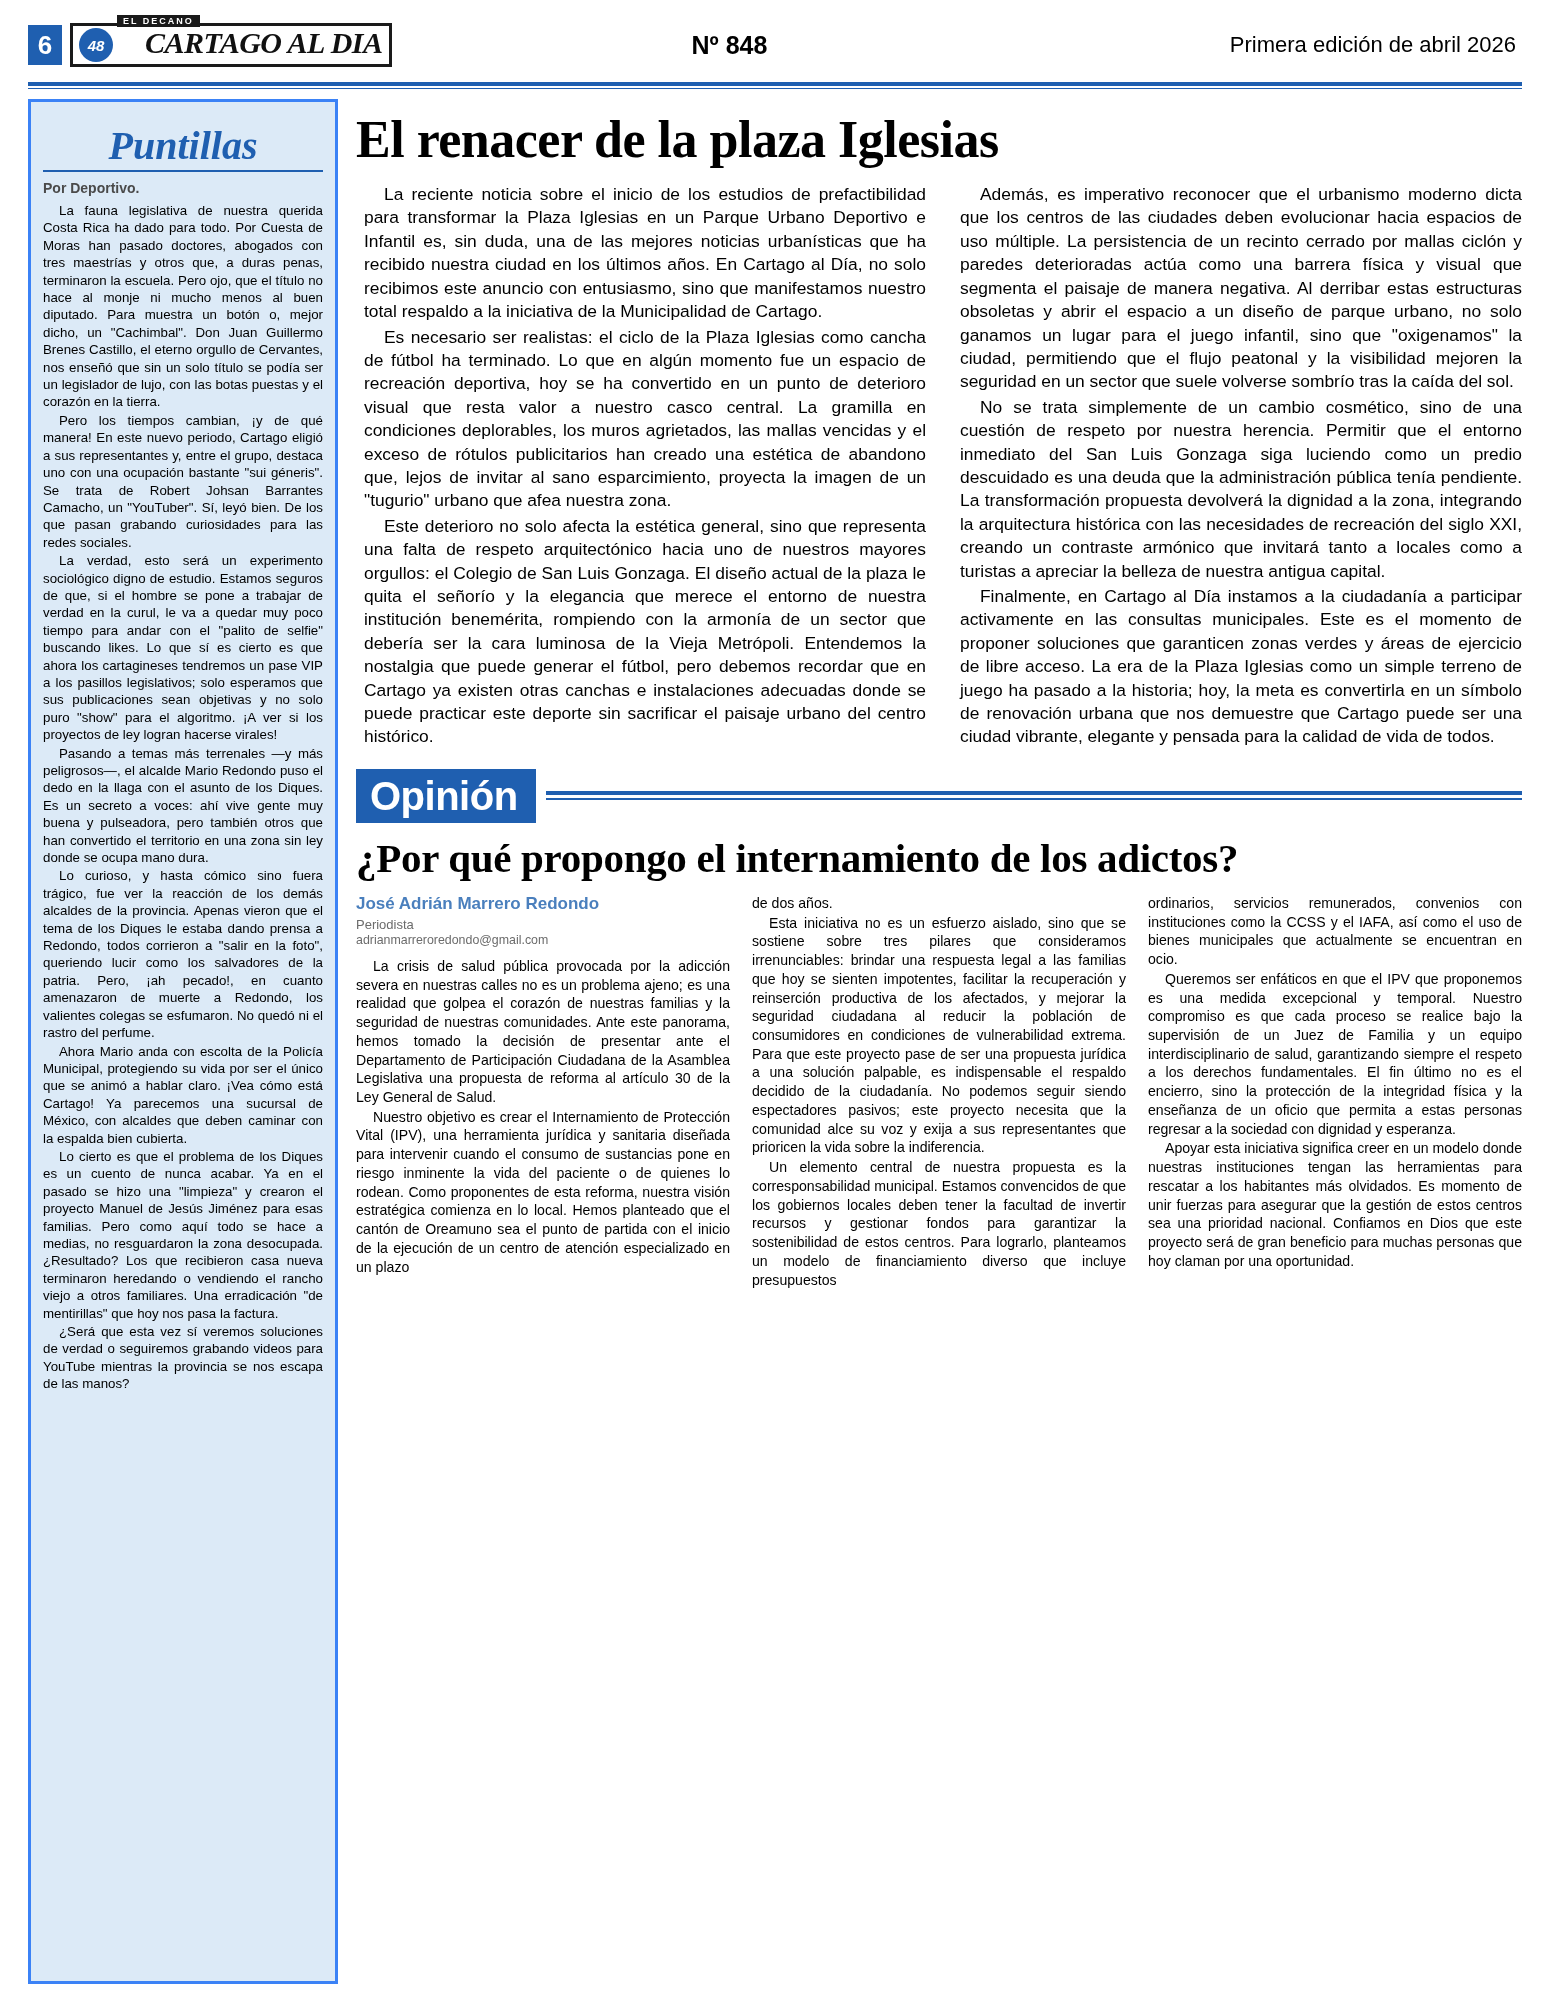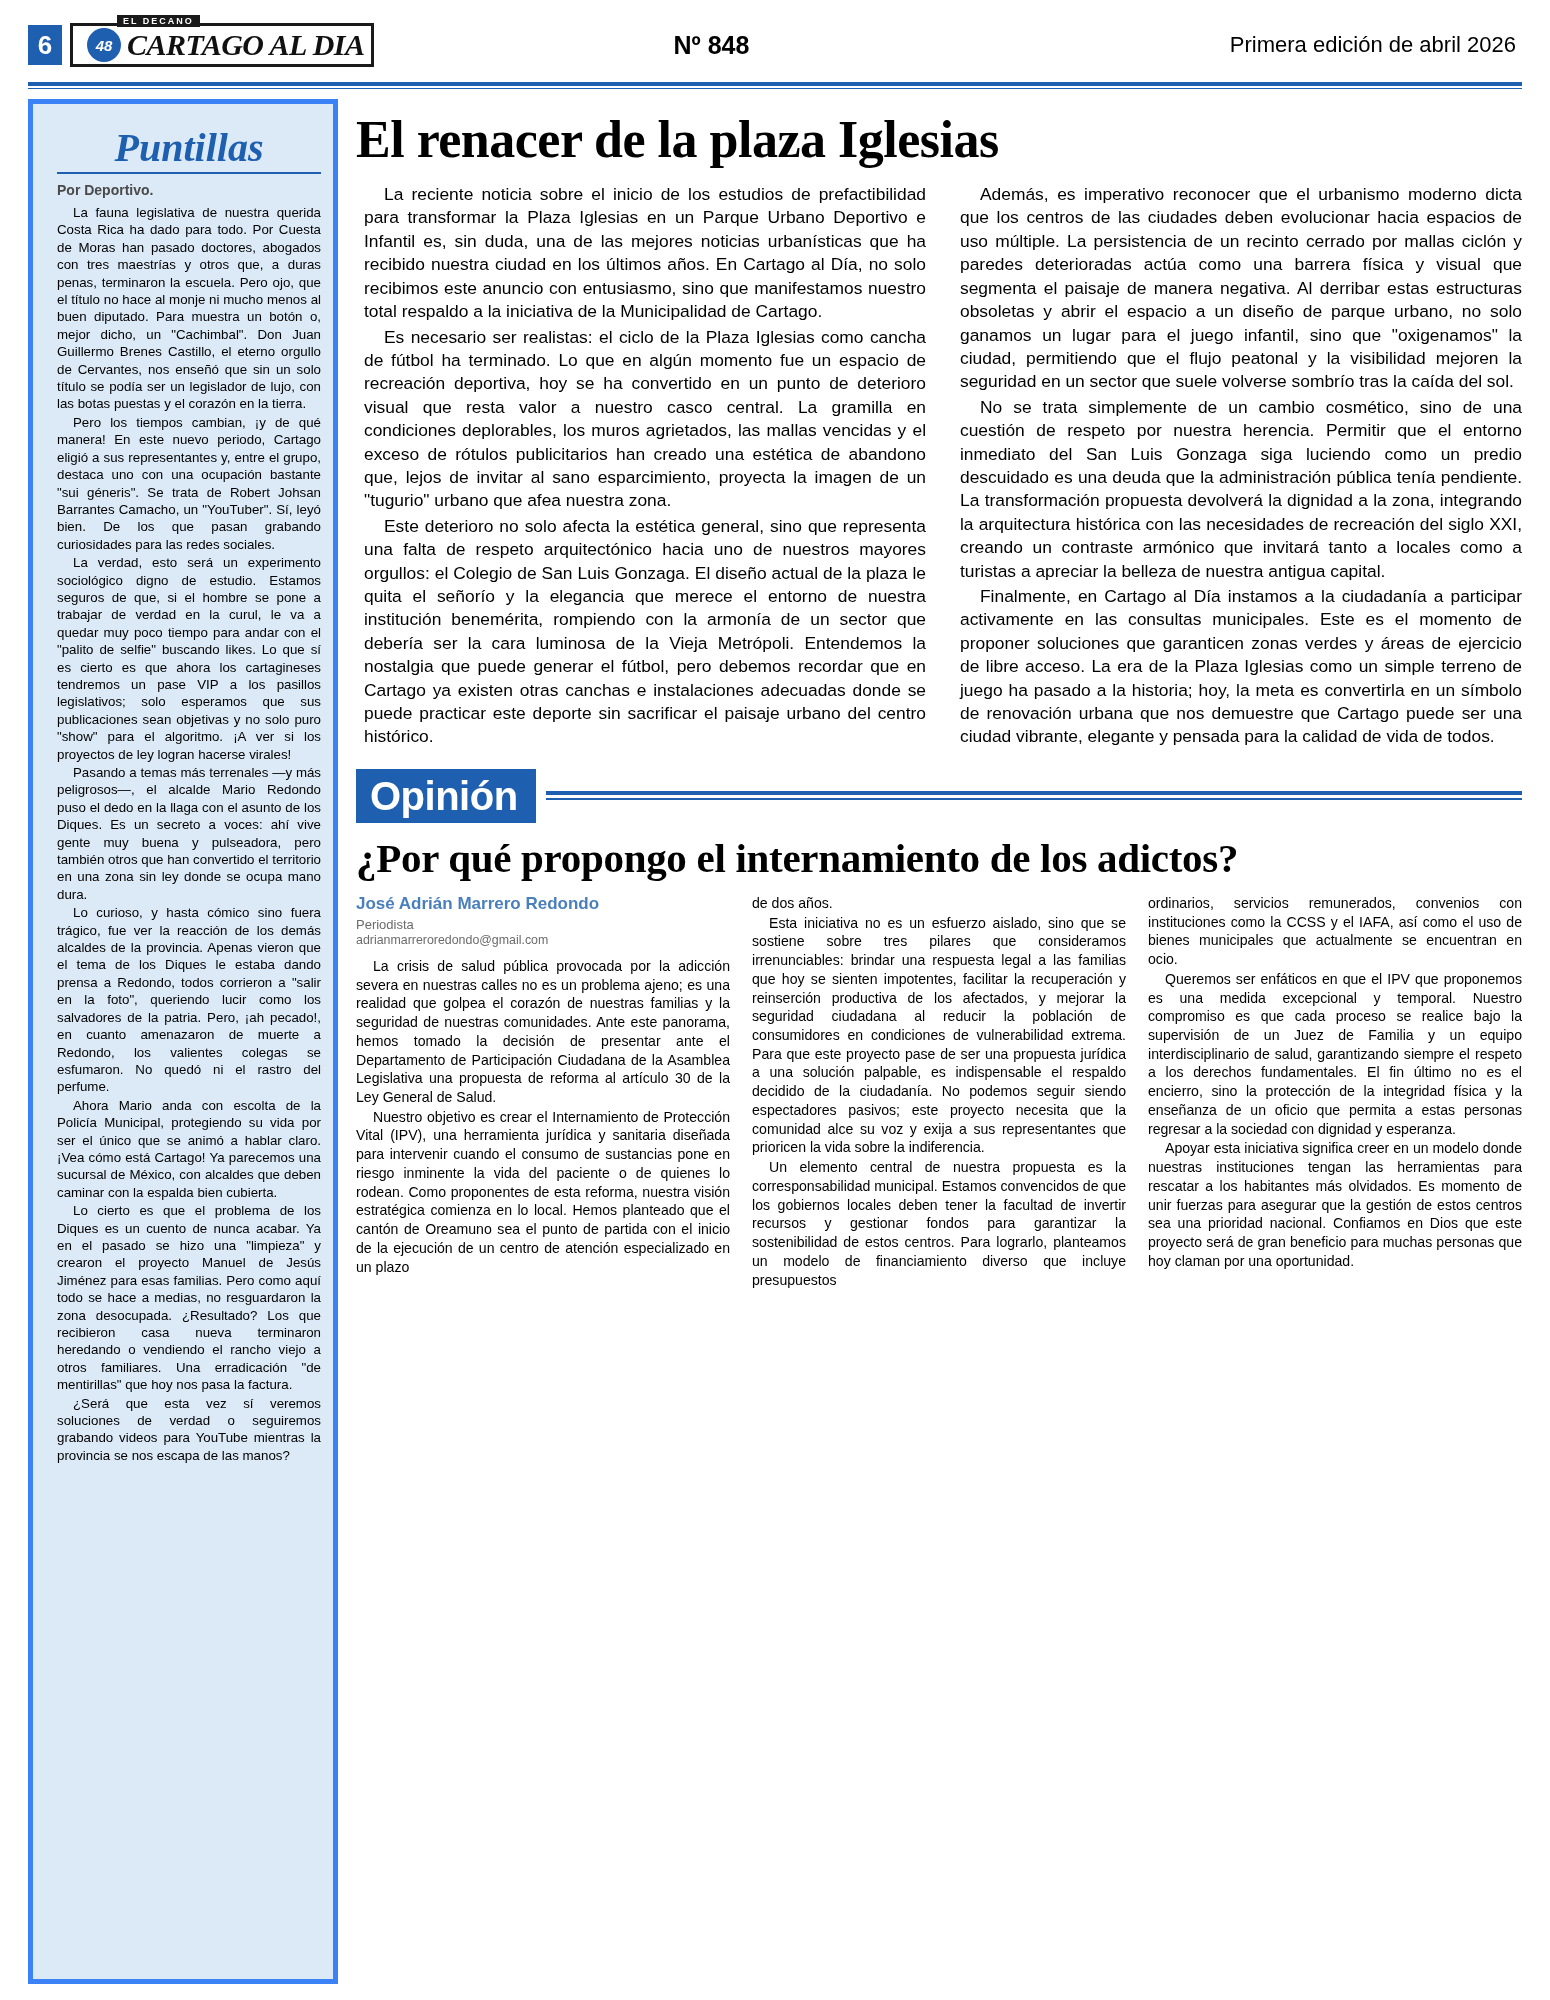--- a/index.html
+++ b/index.html
@@ -38,25 +38,25 @@
     color: #fff;
     font-weight: bold;
     font-size: 26px;
     display: flex;
     align-items: center;
     justify-content: center;
     margin-right: 8px;
   }
   .logo-wrap {
     display: flex;
-    align-items: center;
     border: 3px solid #1a1a1a;
-    padding: 2px 6px 2px 14px;
+    padding: 2px 6px 2px 6px;
     background: #fff;
     position: relative;
+    gap: 26px;
   }
   .logo-badge {
     width: 34px;
     height: 34px;
     border-radius: 50%;
     background: #1f5fb0;
     color: #fff;
     font-size: 15px;
     font-weight: bold;
     display: flex;
@@ -112,23 +112,23 @@
   
   .body-grid {
     display: flex;
     margin-top: 10px;
     height: 1885px;
   }
   .col-left {
     width: 310px;
     flex: 0 0 310px;
     background: #dceaf7;
-    border: 5px solid #3b82f6;
+    border: 3px solid #3b82f6;
     box-sizing: border-box;
-    padding: 10px 12px 8px 24px;
+    padding: 10px 12px 8px 12px;
     position: relative;
   }
   .col-right {
     flex: 1;
     padding-left: 18px;
     box-sizing: border-box;
   }
 
   
   .puntillas-title {

